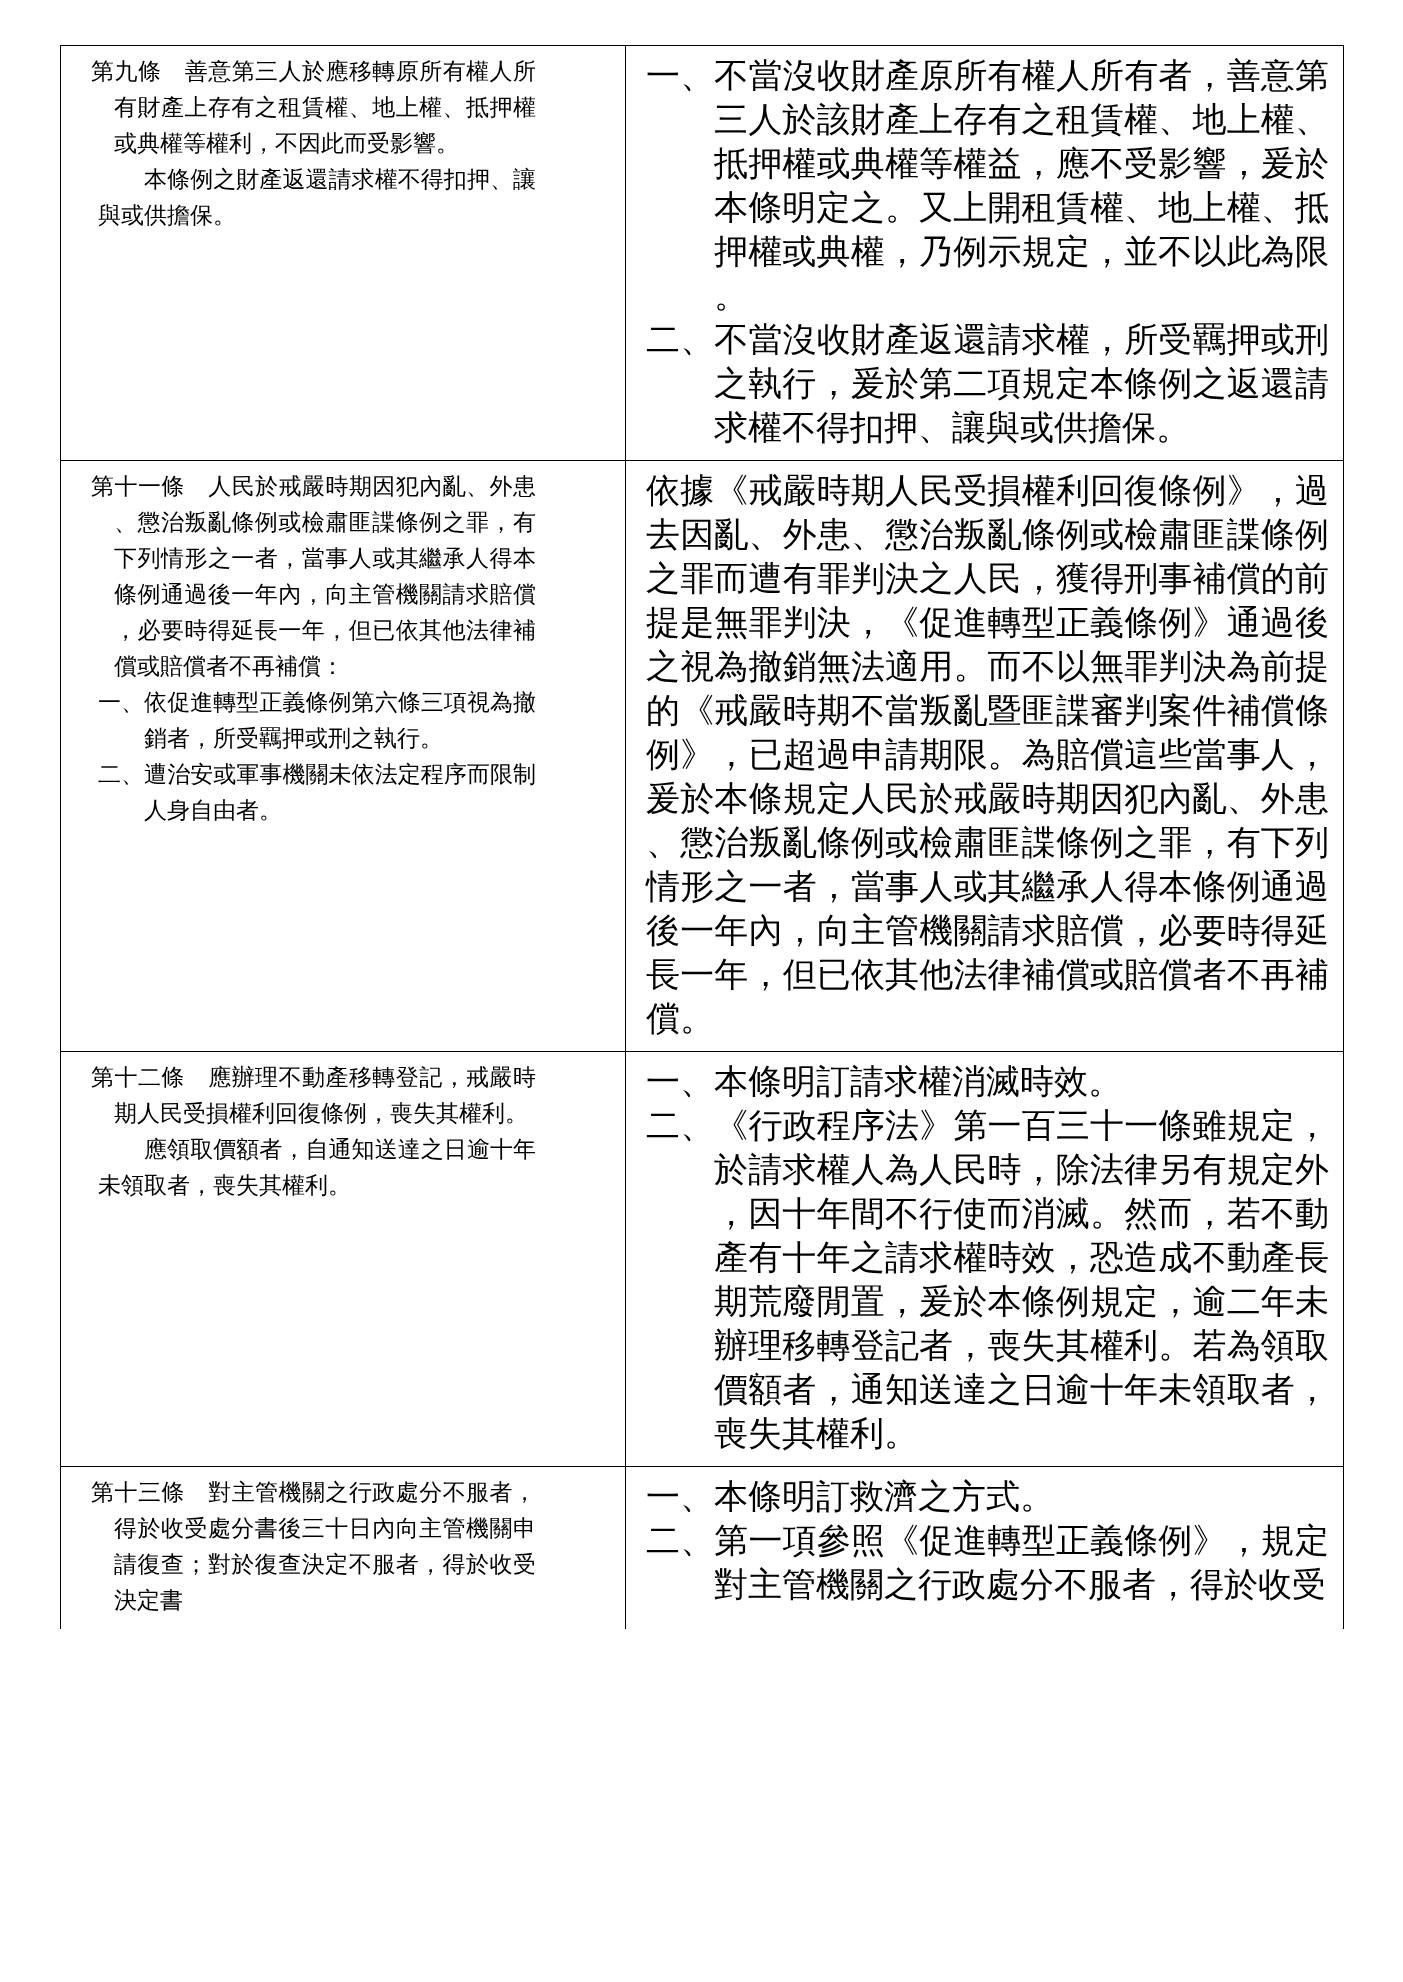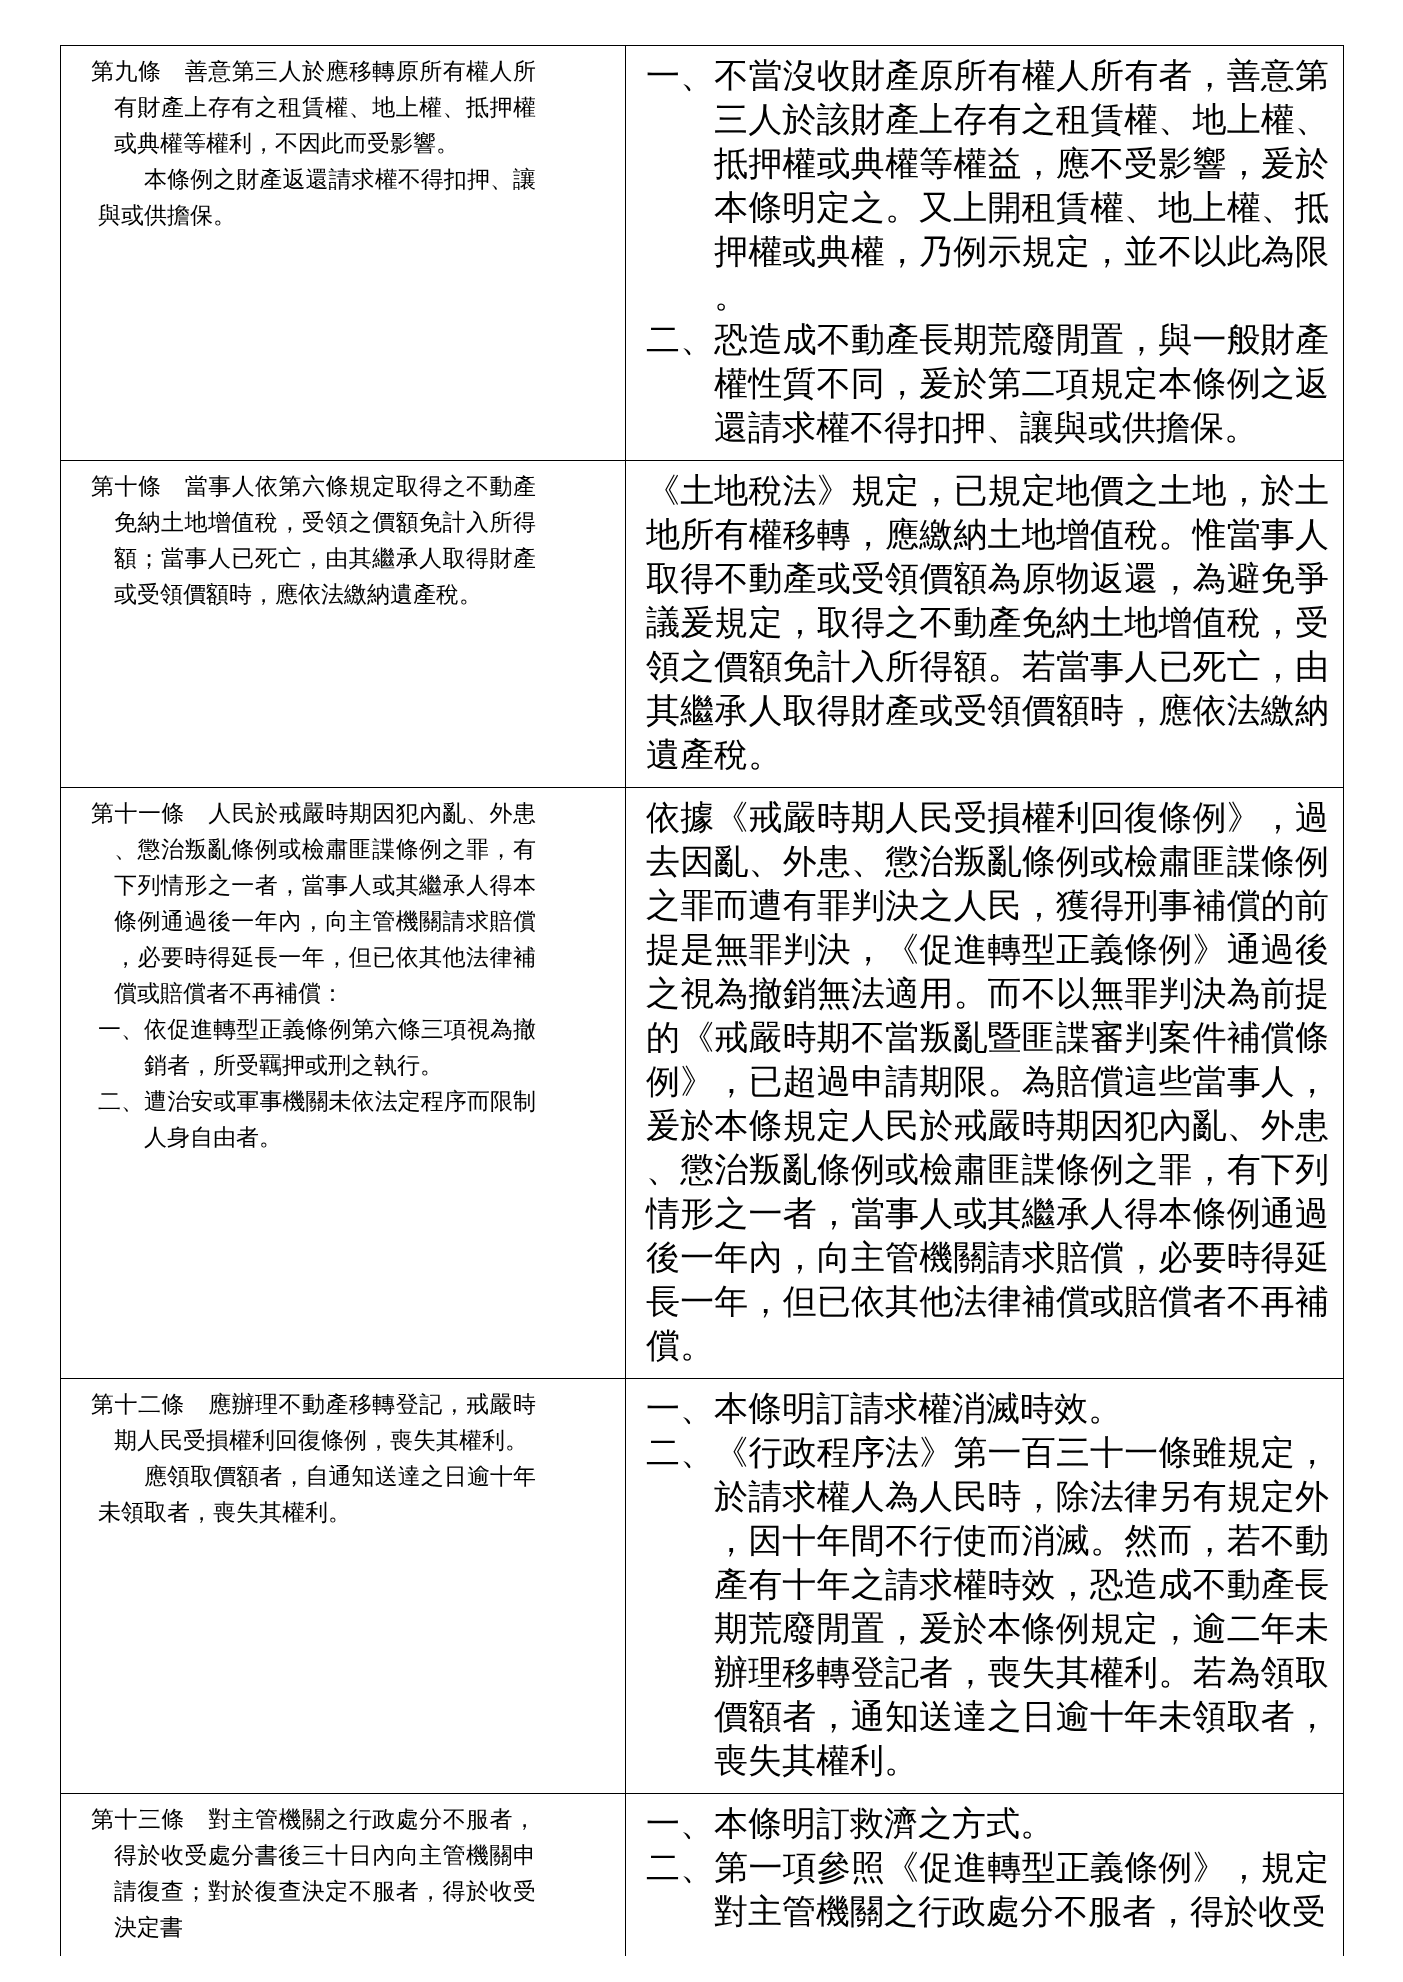--- a/index.html
+++ b/index.html
@@ -68,32 +68,24 @@
     </colgroup>
     <tbody>
 
       <tr>
         <td class="cell-l">
           <p class="pl-art">第九條　善意第三人於應移轉原所有權人所有財產上存有之租賃權、地上權、抵押權或典權等權利，不因此而受影響。</p>
           <p class="pl-item">本條例之財產返還請求權不得扣押、讓與或供擔保。</p>
         </td>
         <td class="cell-r">
           <p class="pr-num">一、不當沒收財產原所有權人所有者，善意第三人於該財產上存有之租賃權、地上權、抵押權或典權等權益，應不受影響，爰於本條明定之。又上開租賃權、地上權、抵押權或典權，乃例示規定，並不以此為限。</p>
-          <p class="pr-num">二、恐造成不動產長期荒廢閒置，與一般財產權性質不同，爰於第二項規定本條例之返還請求權不得扣押、讓與或供擔保。</p>
+          <p class="pr-num">二、不當沒收財產返還請求權，所受羈押或刑之執行，爰於第二項規定本條例之返還請求權不得扣押、讓與或供擔保。</p>
         </td>
       </tr>
 
-      <tr>
-        <td class="cell-l">
-          <p class="pl-art">第十條　當事人依第六條規定取得之不動產免納土地增值稅，受領之價額免計入所得額；當事人已死亡，由其繼承人取得財產或受領價額時，應依法繳納遺產稅。</p>
-        </td>
-        <td class="cell-r">
-          <p class="pr-plain">《土地稅法》規定，已規定地價之土地，於土地所有權移轉，應繳納土地增值稅。惟當事人取得不動產或受領價額為原物返還，為避免爭議爰規定，取得之不動產免納土地增值稅，受領之價額免計入所得額。若當事人已死亡，由其繼承人取得財產或受領價額時，應依法繳納遺產稅。</p>
-        </td>
-      </tr>
 
       <tr>
         <td class="cell-l">
           <p class="pl-art">第十一條　人民於戒嚴時期因犯內亂、外患、懲治叛亂條例或檢肅匪諜條例之罪，有下列情形之一者，當事人或其繼承人得本條例通過後一年內，向主管機關請求賠償，必要時得延長一年，但已依其他法律補償或賠償者不再補償：</p>
           <p class="pl-num">一、依促進轉型正義條例第六條三項視為撤銷者，所受羈押或刑之執行。</p>
           <p class="pl-num">二、遭治安或軍事機關未依法定程序而限制人身自由者。</p>
         </td>
         <td class="cell-r">
           <p class="pr-plain">依據《戒嚴時期人民受損權利回復條例》，過去因亂、外患、懲治叛亂條例或檢肅匪諜條例之罪而遭有罪判決之人民，獲得刑事補償的前提是無罪判決，《促進轉型正義條例》通過後之視為撤銷無法適用。而不以無罪判決為前提的《戒嚴時期不當叛亂暨匪諜審判案件補償條例》，已超過申請期限。為賠償這些當事人，爰於本條規定人民於戒嚴時期因犯內亂、外患、懲治叛亂條例或檢肅匪諜條例之罪，有下列情形之一者，當事人或其繼承人得本條例通過後一年內，向主管機關請求賠償，必要時得延長一年，但已依其他法律補償或賠償者不再補償。</p>
         </td>

